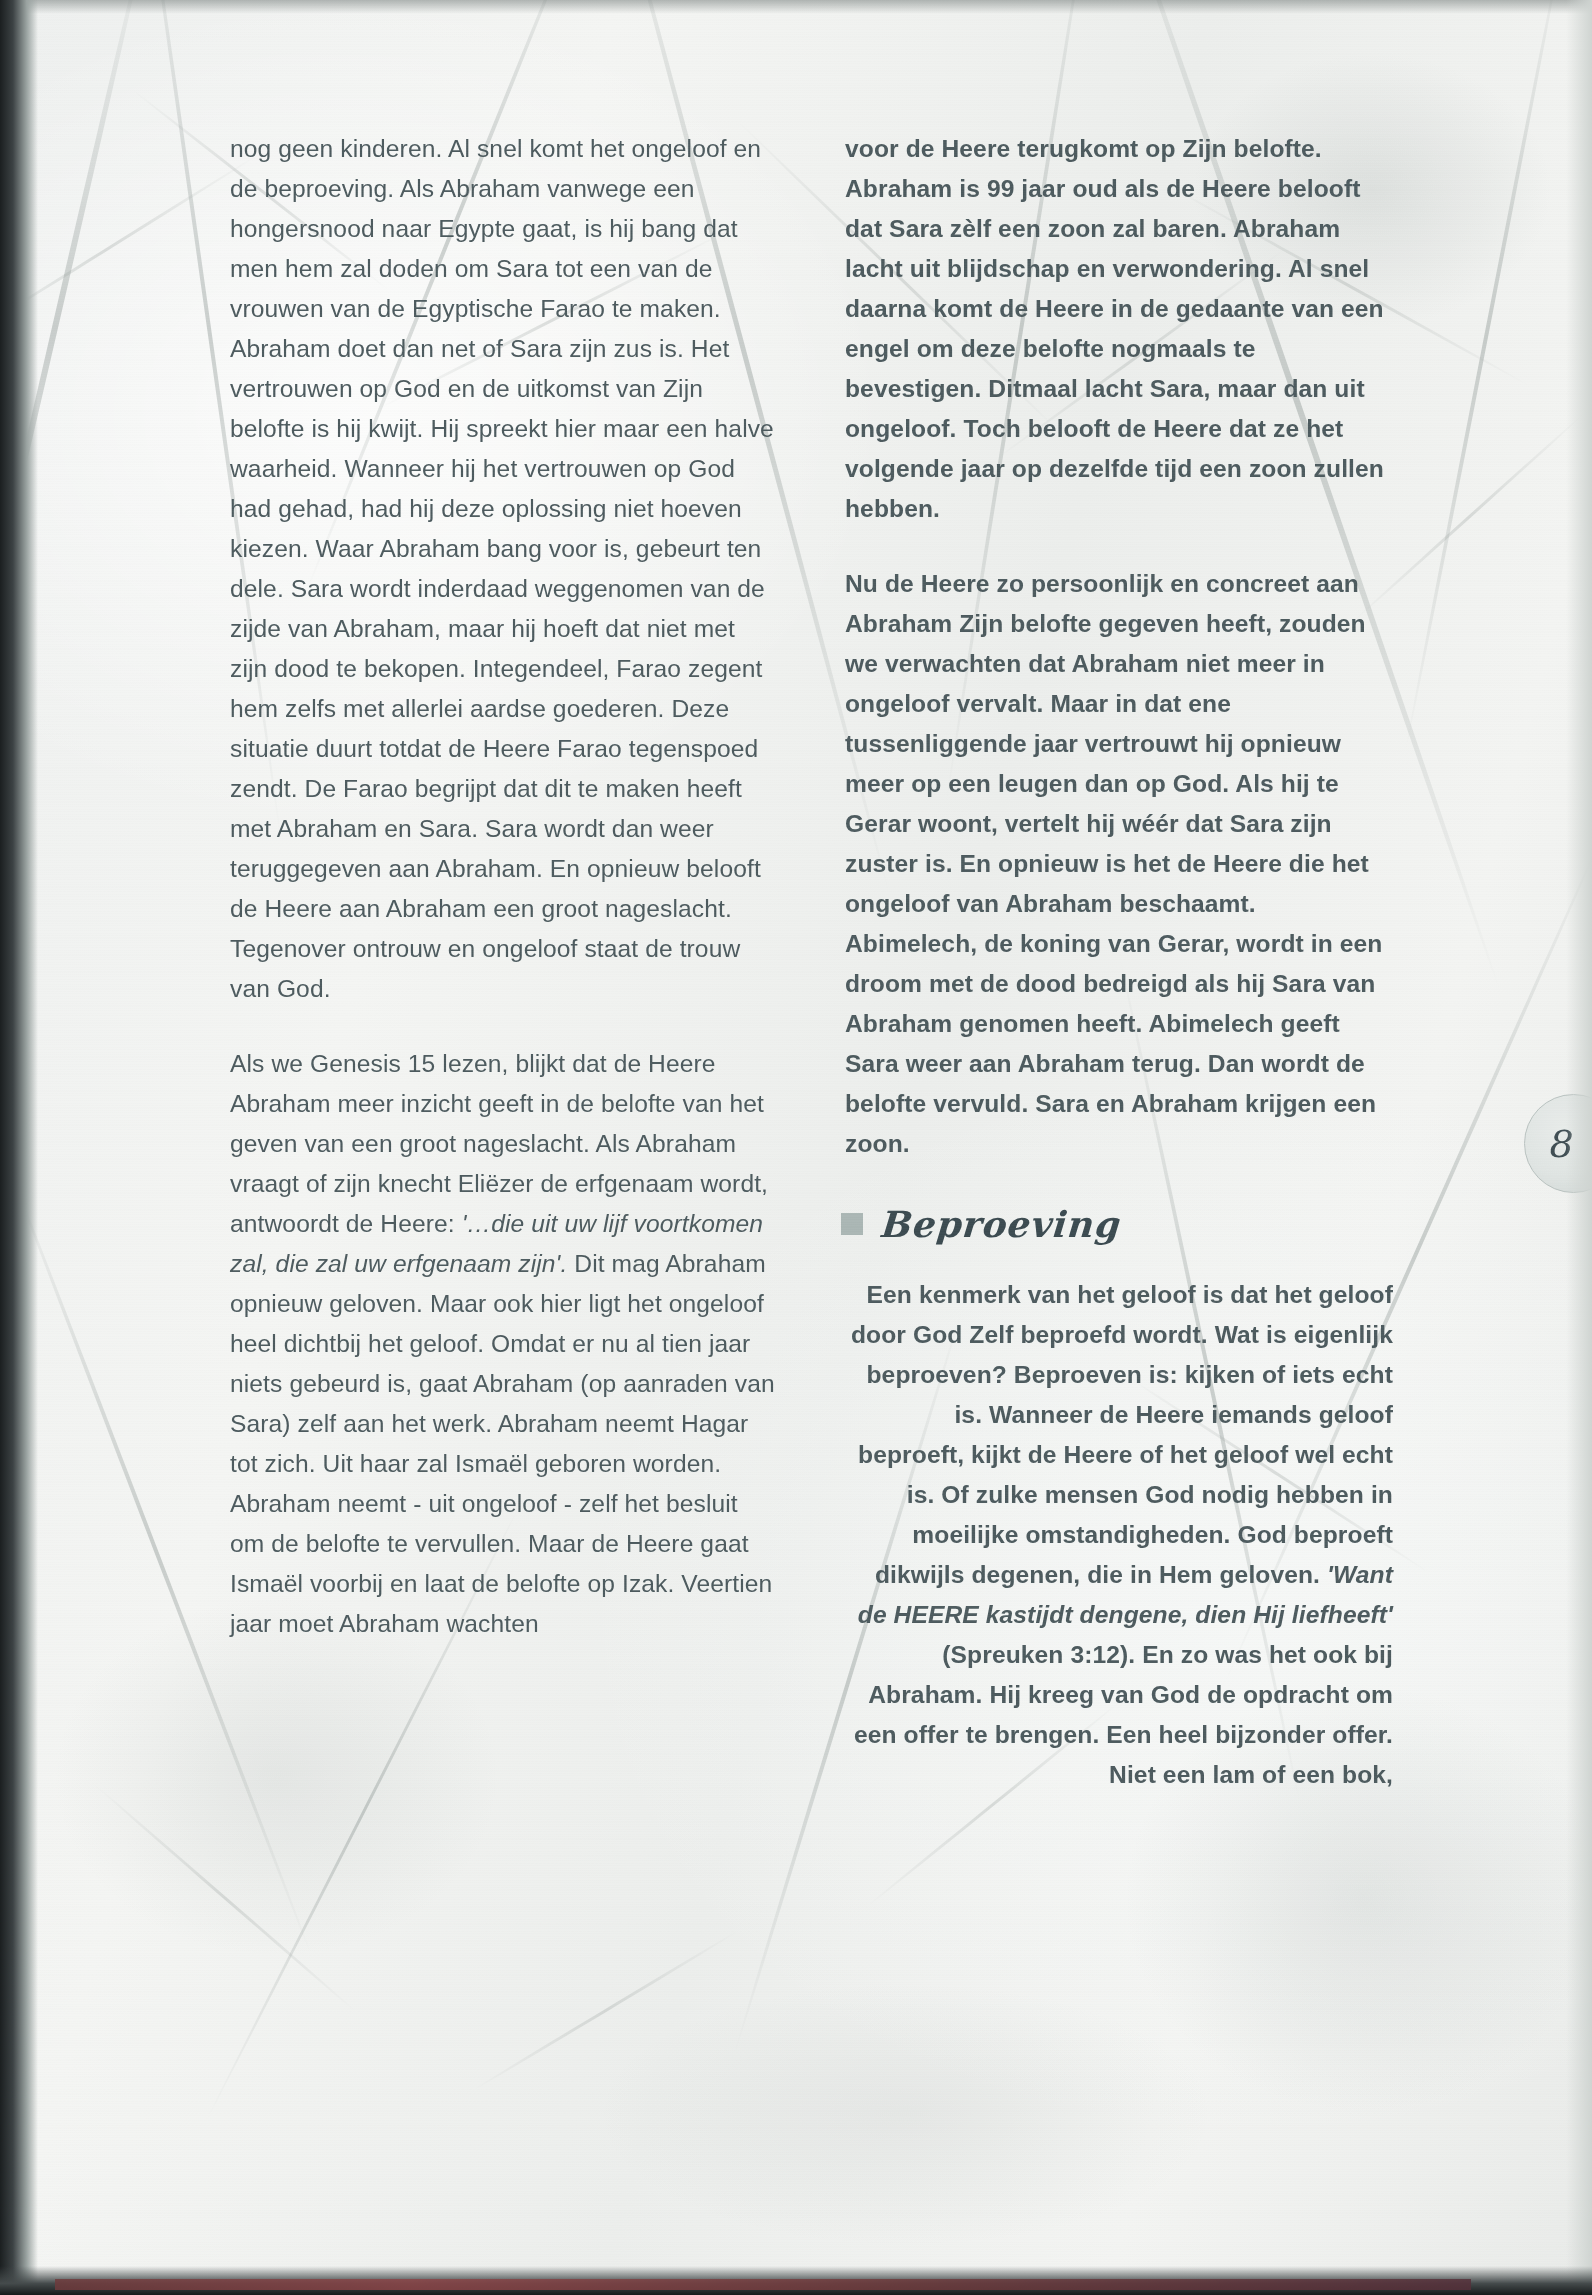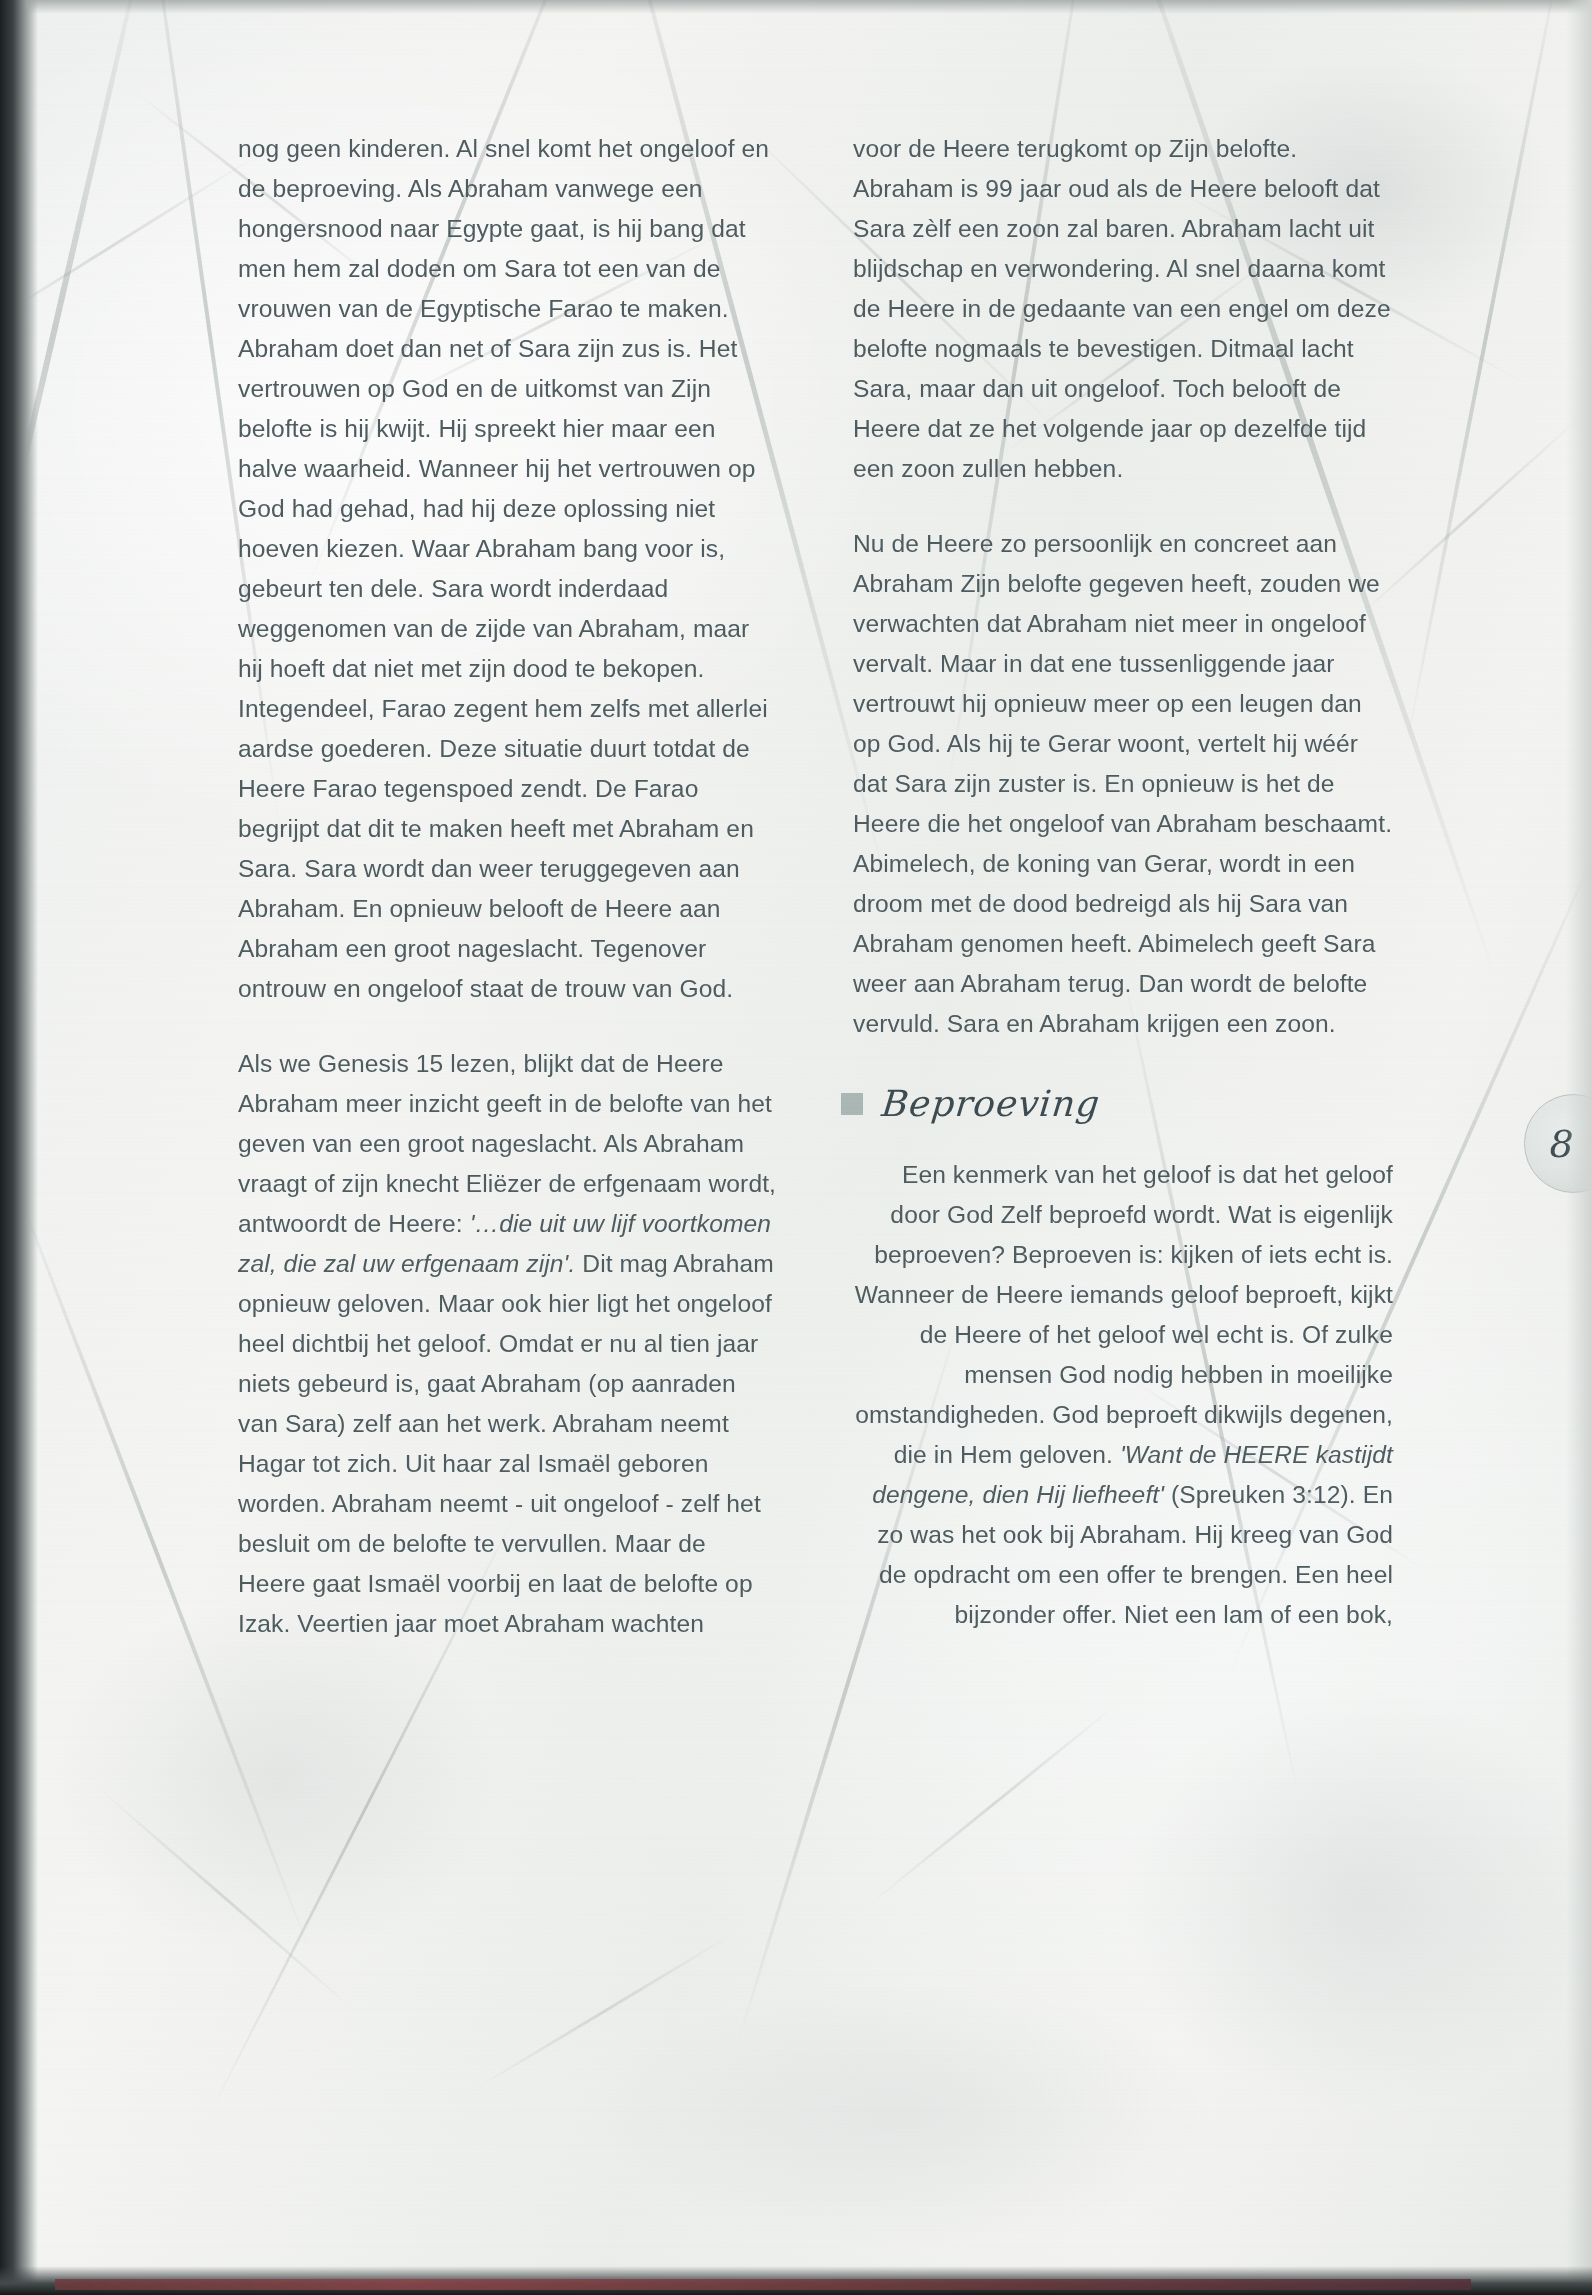--- a/index.html
+++ b/index.html
@@ -82,24 +82,24 @@
   .column {
     position: absolute;
     top: 129px;
     width: 552px;
     color: #4c5a5e;
     font-size: 24.6px;
     line-height: 40px;
     letter-spacing: 0.1px;
   }
   #col-left  { left: 226px; }
-  #col-right { left: 841px; }
+  #col-right { left: 841px; font-weight: bold; }
 
   .para {
-    margin: 0 0 35px 12px;
+    margin: 0 0 35px 4px;
     text-align: left;
   }
   .para:last-child { margin-bottom: 0; }
   .para.tight { margin-bottom: 0; text-align: right; }
 
   em.quote {
     font-style: italic;
   }
 
   

